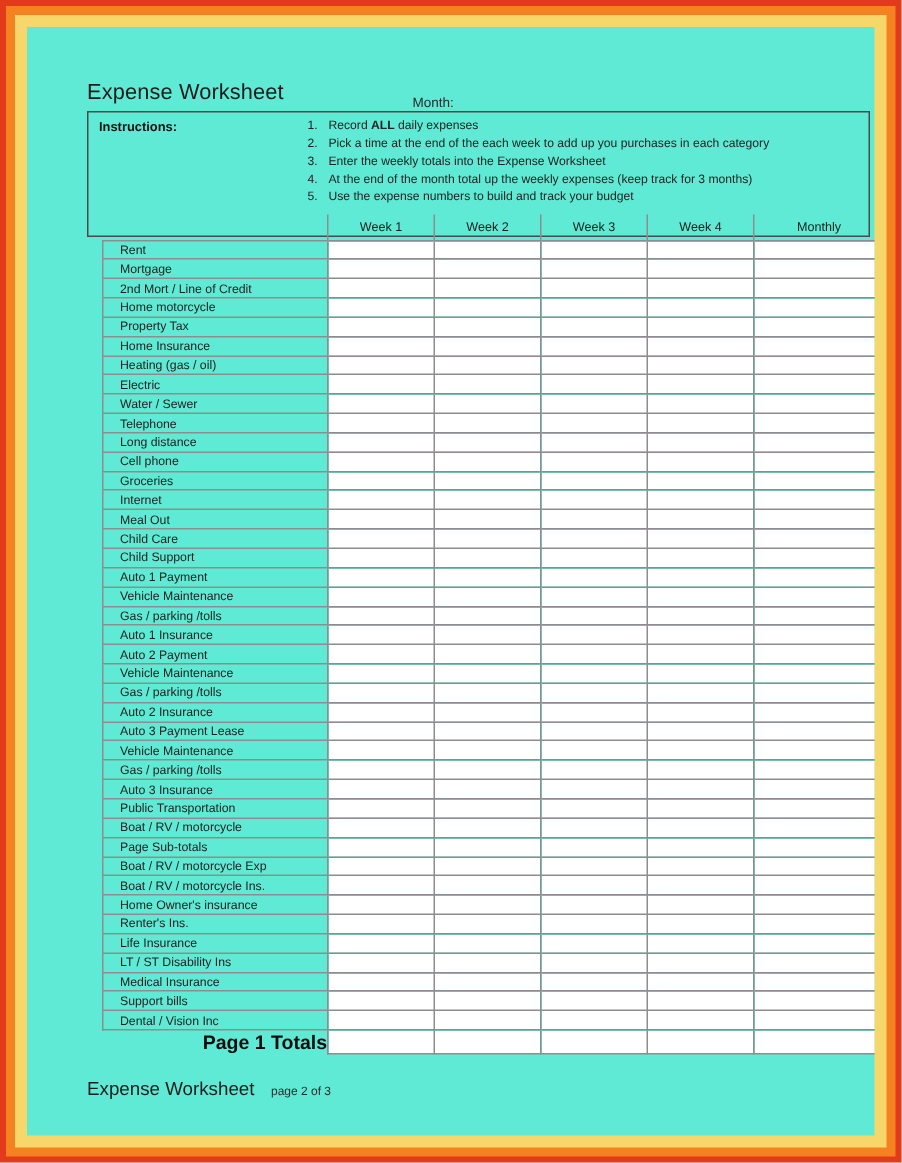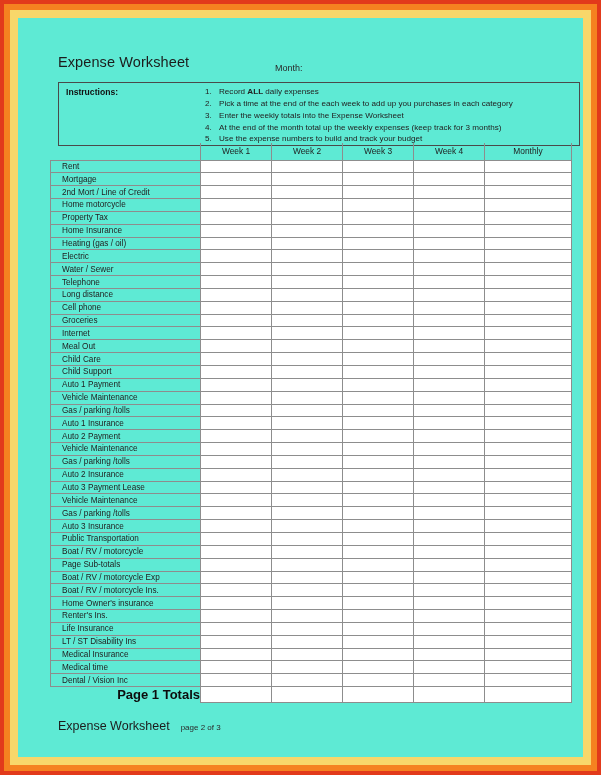--- a/index.html
+++ b/index.html
@@ -66,24 +66,23 @@
     color: #2a2a2a;
     white-space: nowrap;
   }
 
   
   .instr-box {
     position: absolute;
     left: 40px;
     top: 56px;
     width: 522px;
-    height: 64px;
+    height: 84px;
     box-sizing: border-box;
     border: 1.1px solid #4a4a4a;
-    margin-top: 8px;
   }
   .instr-label {
     position: absolute;
     left: 7px;
     top: 4px;
     font-size: 8.6px;
     font-weight: bold;
     color: #111;
     white-space: nowrap;
   }
@@ -107,21 +106,21 @@
   .instr-list li .num {
     position: absolute;
     left: 0;
     top: 0;
   }
   .instr-list li b { font-weight: bold; }
 
   
   .wk-table {
     position: absolute;
-    left: 32px;
+    left: 50px;
     top: 125px;
     width: 522px;
     border-collapse: collapse;
     table-layout: fixed;
   }
   .wk-table col.c-label { width: 150px; }
   .wk-table col.c-wk    { width: 71px; }
   .wk-table col.c-mon   { width: 87px; }
 
   .wk-table td, .wk-table th {
@@ -540,21 +539,21 @@
                 </tr>
                 <tr>
                   <td class="lbl">Medical Insurance</td>
                   <td class="amt"></td>
                   <td class="amt"></td>
                   <td class="amt"></td>
                   <td class="amt"></td>
                   <td class="amt"></td>
                 </tr>
                 <tr>
-                  <td class="lbl">Medical time</td>
+                  <td class="lbl">Support bills</td>
                   <td class="amt"></td>
                   <td class="amt"></td>
                   <td class="amt"></td>
                   <td class="amt"></td>
                   <td class="amt"></td>
                 </tr>
                 <tr>
                   <td class="lbl">Dental / Vision Inc</td>
                   <td class="amt"></td>
                   <td class="amt"></td>

